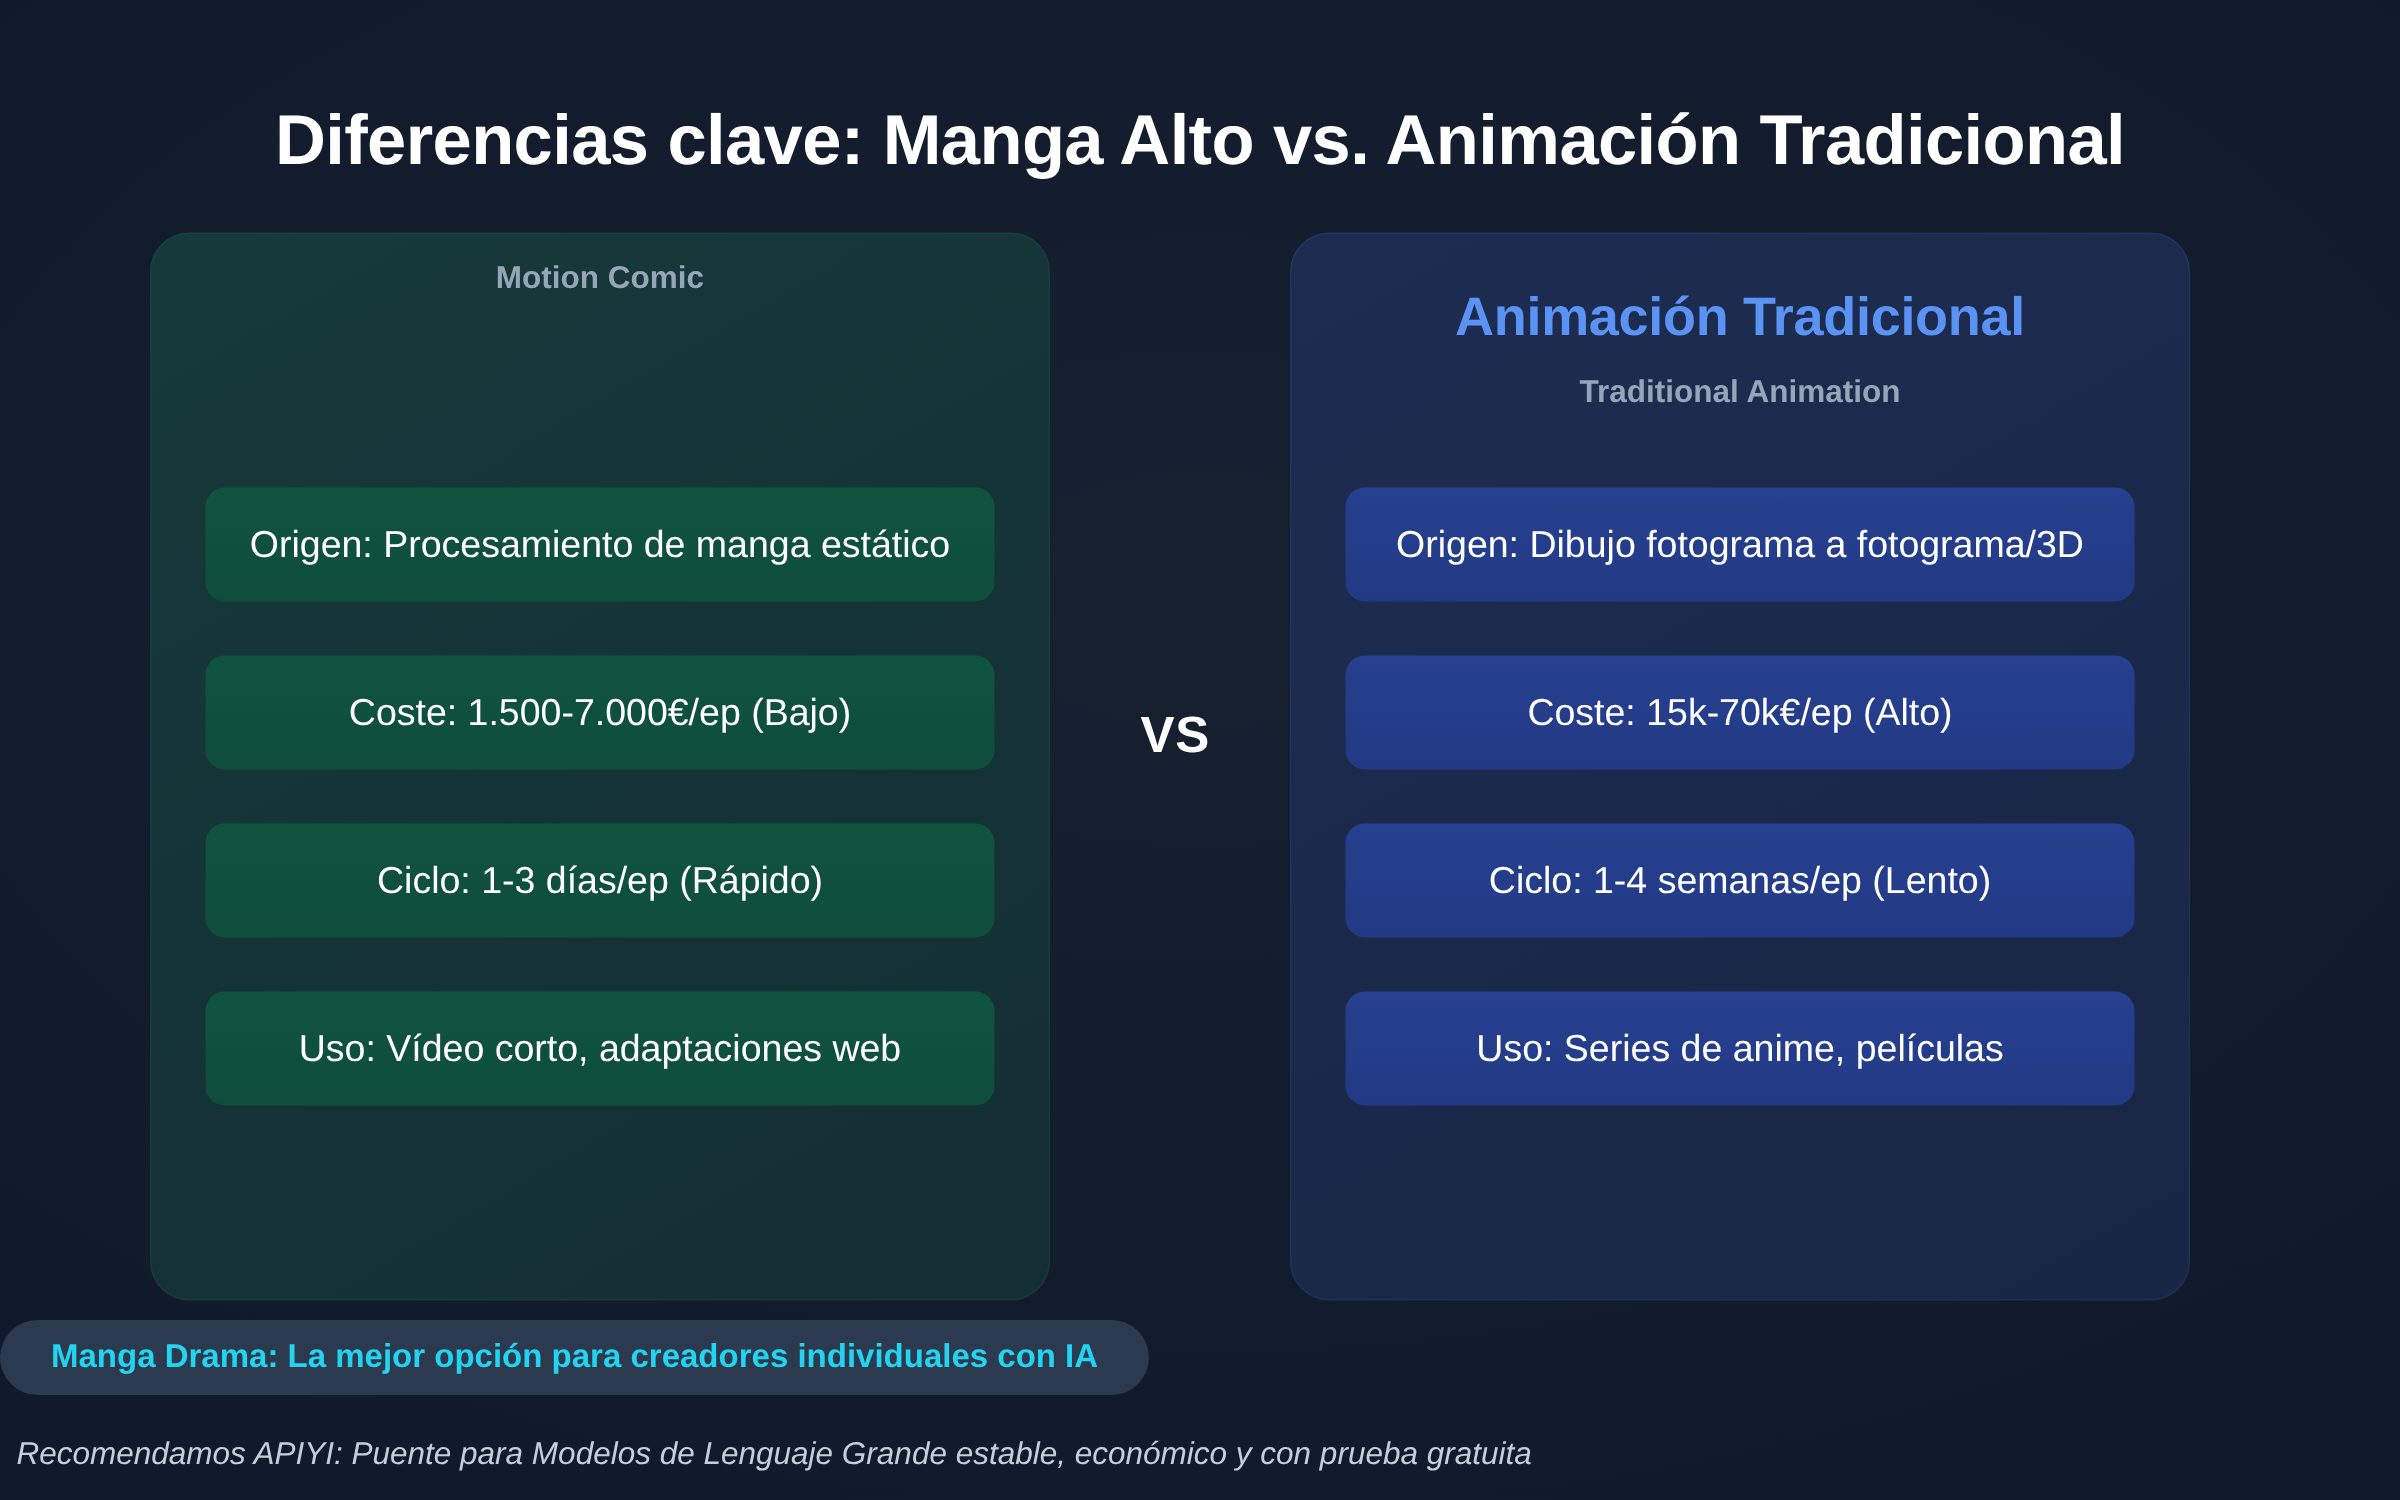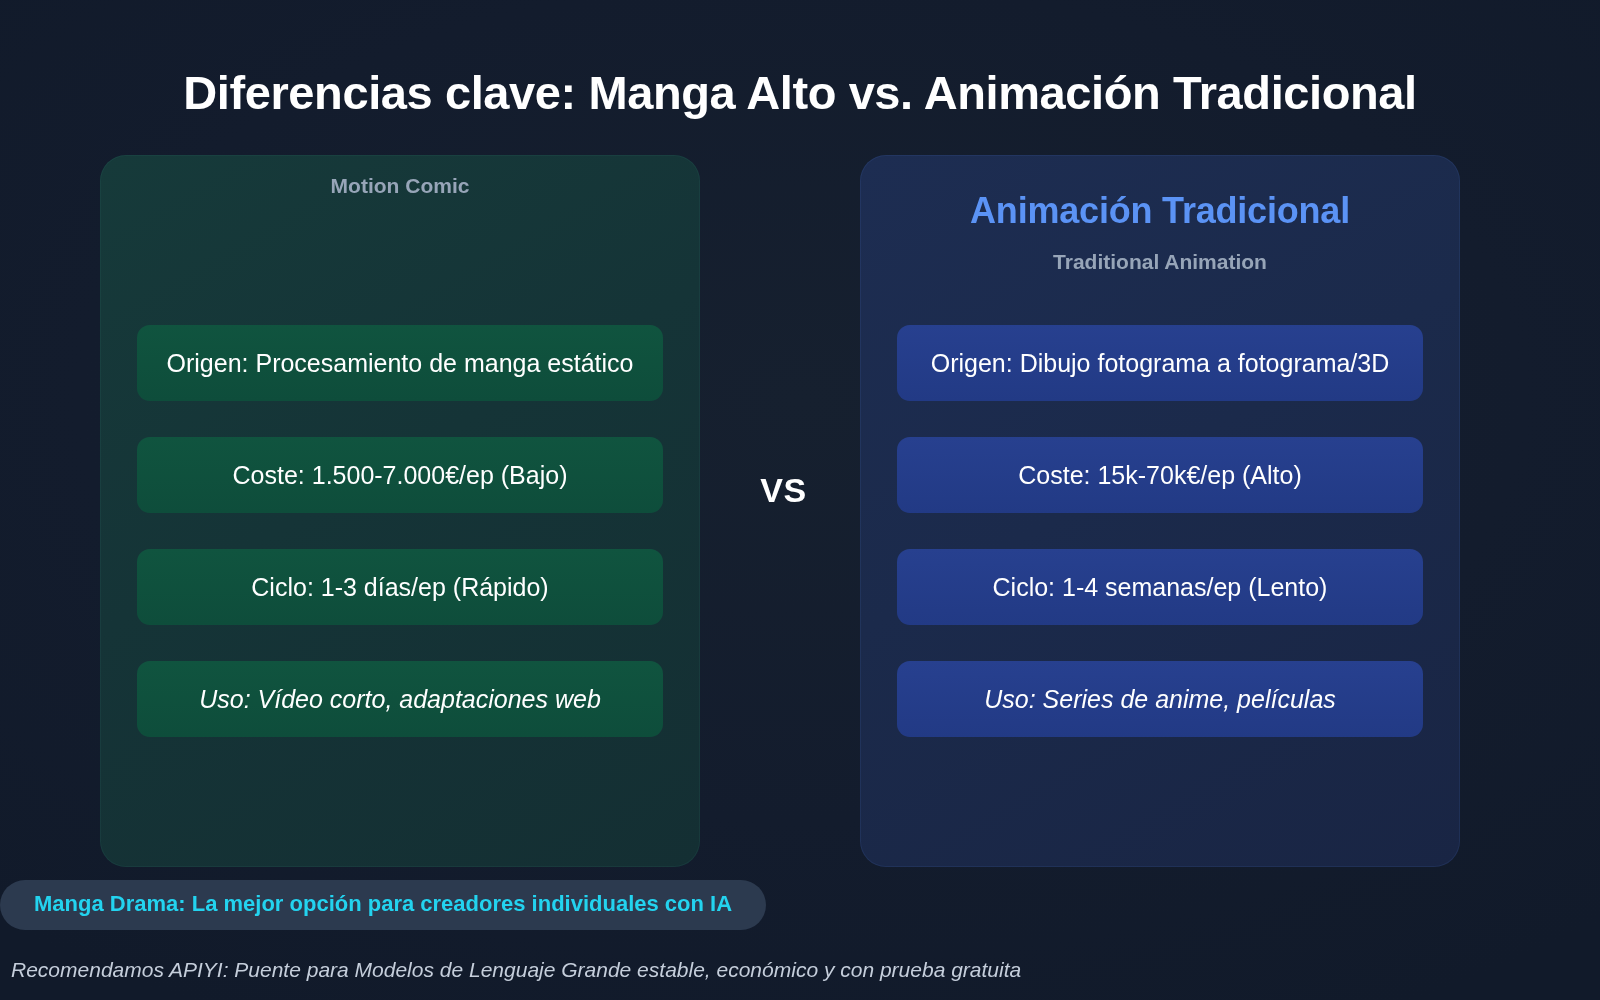--- a/index.html
+++ b/index.html
@@ -104,21 +104,21 @@
 
   .feature-item {
     height: 76px;
     margin-bottom: 36px;
     border-radius: 13px;
     display: flex;
     align-items: center;
     justify-content: center;
     box-sizing: border-box;
   }
-  .feature-item:last-child { margin-bottom: 0; font-style: italic; }
+  .feature-item:last-child { margin-bottom: 0; }
 
   .card.left .feature-item {
     background: linear-gradient(180deg, #10543f 0%, #0e4d3b 100%);
   }
   .card.right .feature-item {
     background: linear-gradient(180deg, #27408f 0%, #223a85 100%);
   }
 
   .feature-text {
     color: #ffffff;

